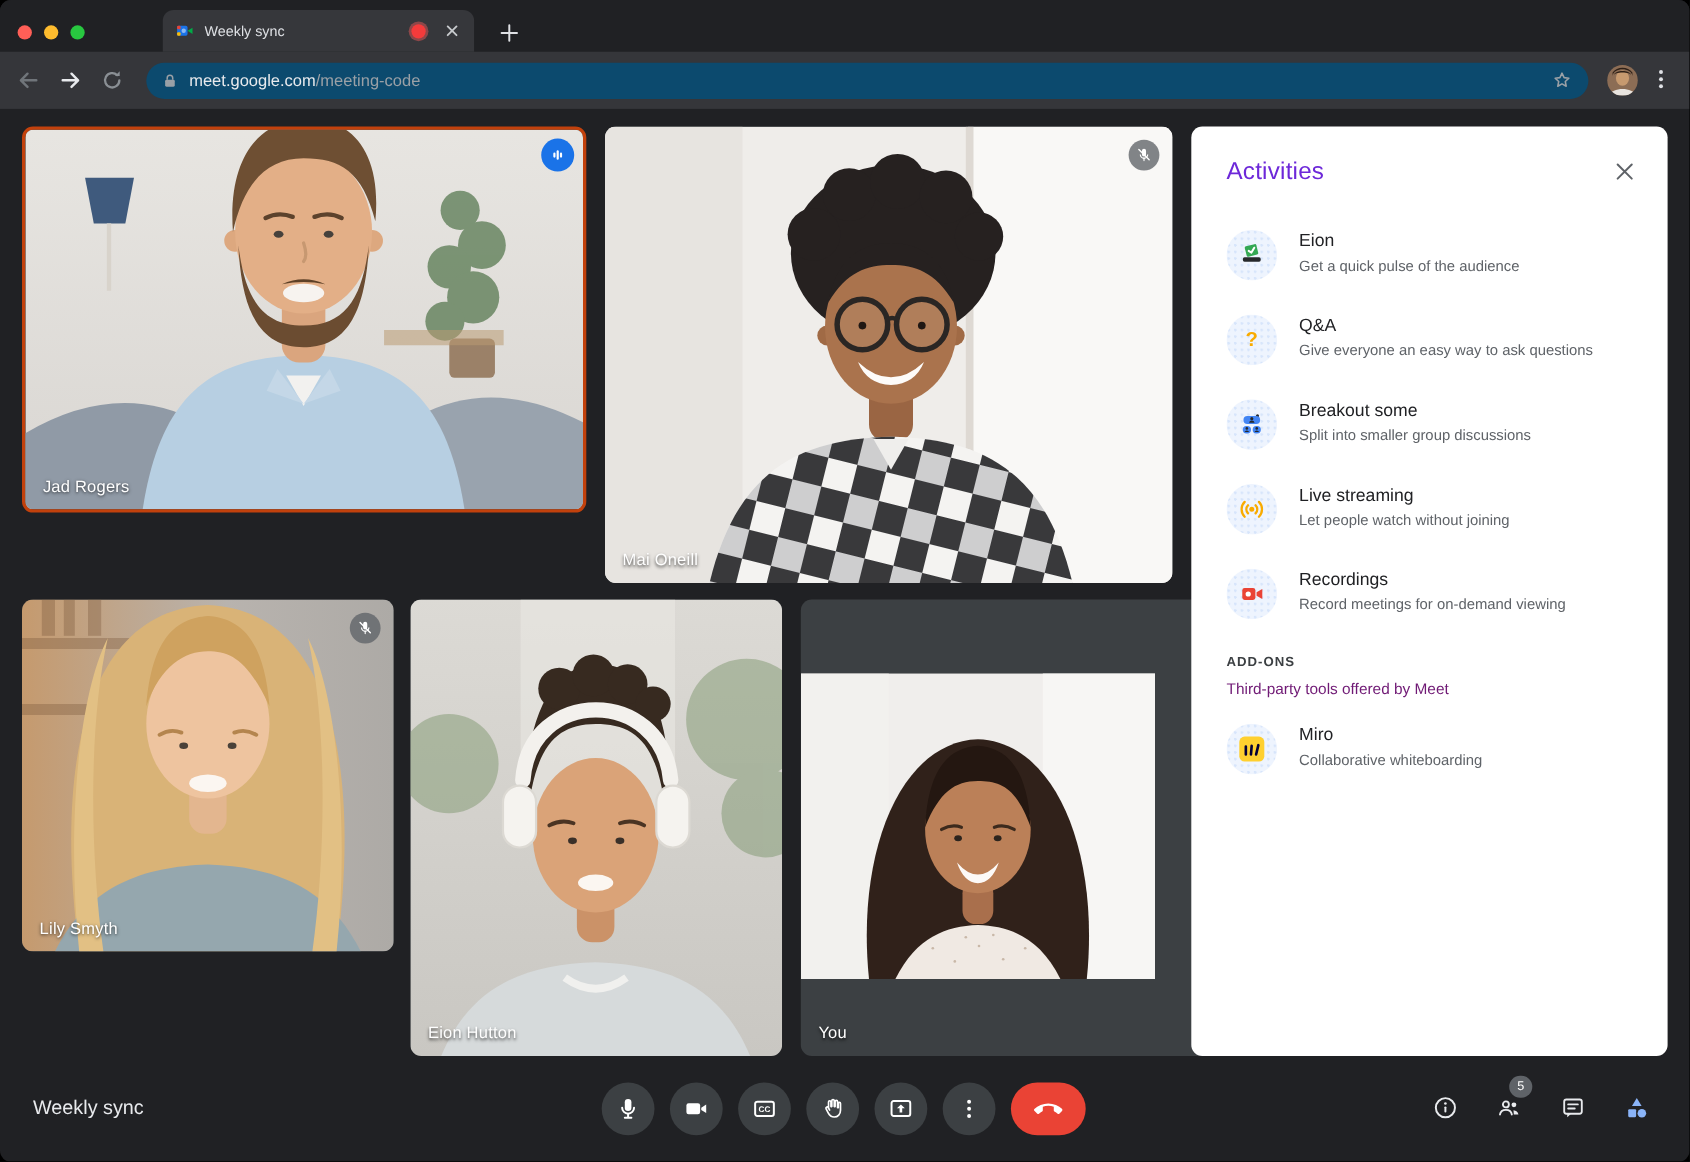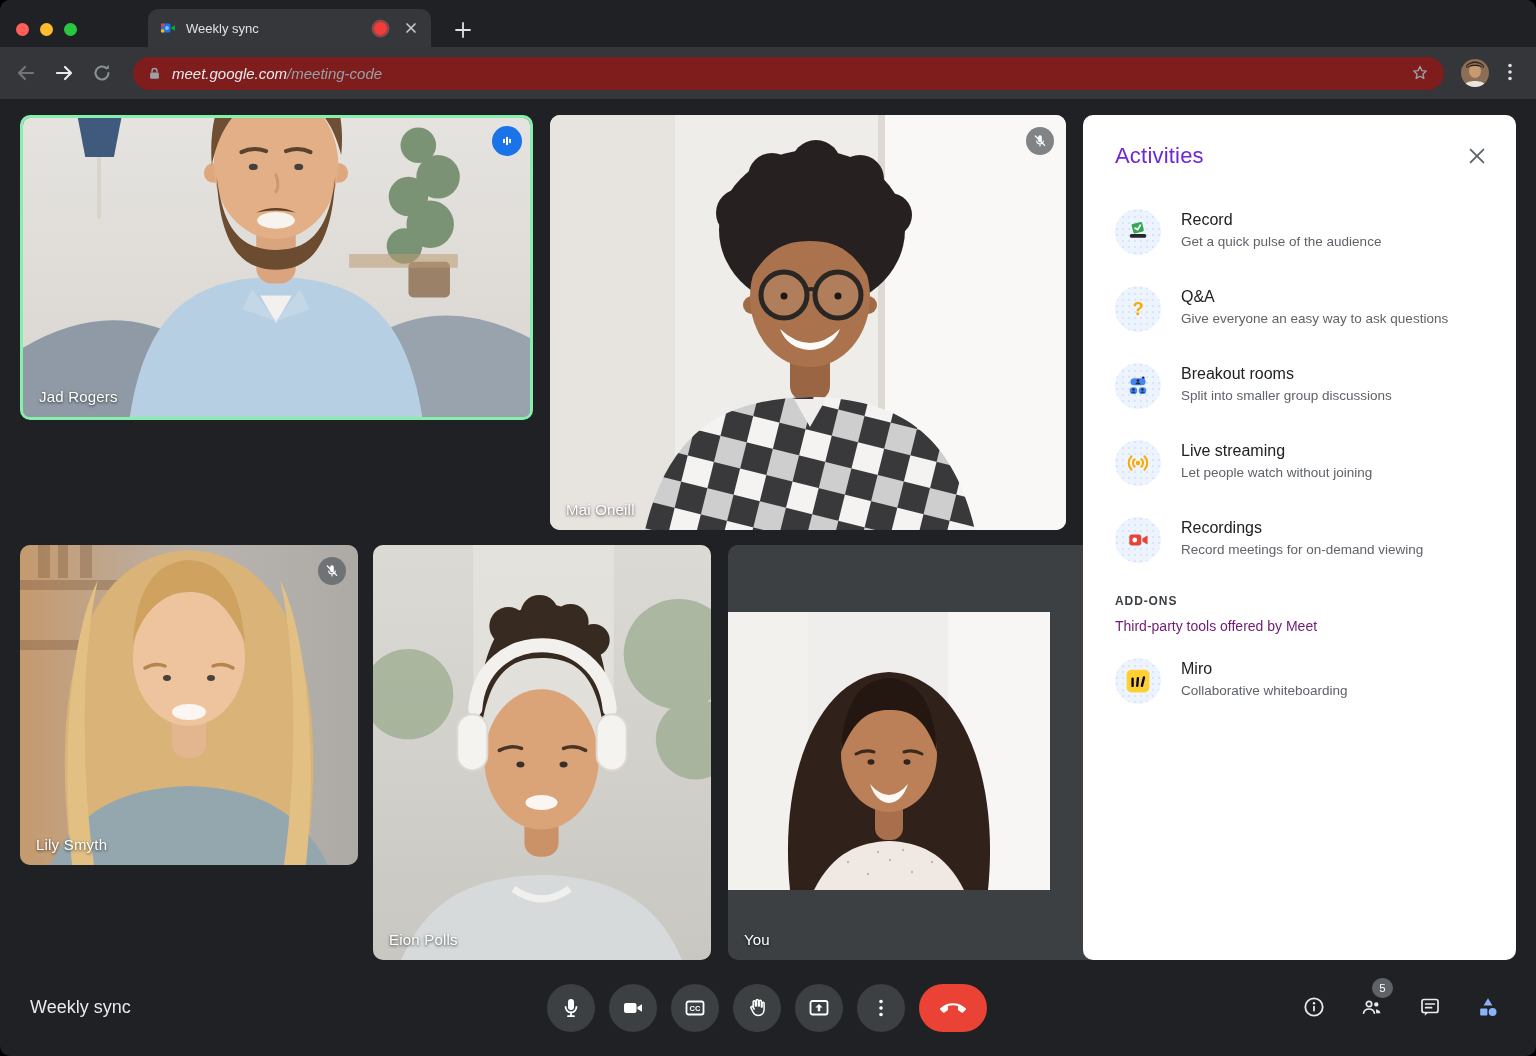--- a/index.html
+++ b/index.html
@@ -18,31 +18,31 @@
   .tab-title { font-size:13px; color:#dfe1e5; margin-left:10px; flex:1; white-space:nowrap; overflow:hidden; }
   .rec-dot { width:13px; height:13px; border-radius:50%; background:#f43b3b;
              box-shadow:0 0 0 2.5px rgba(248,90,90,.45); margin-right:16px; }
   .tab-close { width:16px; height:16px; color:#c7cacd; cursor:pointer; }
   .newtab { position:absolute; left:451px; top:18px; width:24px; height:24px; color:#dfe1e5; }
 
   .toolbar { position:absolute; left:0; top:47px; width:100%; height:52px; background:#35363a;
              display:flex; align-items:center; }
   .nav-ic { width:24px; height:24px; margin-left:14px; flex:0 0 auto; }
   .omnibox { position:absolute; left:133px; top:56.5px; width:1311px; height:33px; border-radius:17px;
-             background:#7f1d1d; display:flex; align-items:center; padding:0 14px;font-style:italic; }
+             background:#0c4a6e; display:flex; align-items:center; padding:0 14px; }
   .omni-text { font-size:15px; margin-left:10px; flex:1; }
   .omni-host { color:#e8eaed; }
   .omni-path { color:#9aa0a6; }
   .avatar-btn { position:absolute; left:1461px; top:58.5px; width:28px; height:28px; border-radius:50%; overflow:hidden; }
   .menu-dots { position:absolute; left:1498px; top:60px; width:24px; height:24px; color:#dfe1e5; }
 
   
   .tile { position:absolute; border-radius:10px; overflow:hidden; background:#3c4043; }
   .tile svg.portrait { position:absolute; inset:0; width:100%; height:100%; }
-  .tile-jad  { left:20px;  top:115px; width:513px; height:305px; border:3px solid #86efac; }
+  .tile-jad  { left:20px;  top:115px; width:513px; height:351px; border:3px solid #c2410c; }
   .tile-mai  { left:550px; top:115px; width:516px; height:415px;text-align:center; }
   .tile-lily { left:20px;  top:545px; width:338px; height:320px; }
   .tile-eion { left:373px; top:545px; width:338px; height:415px; }
   .tile-you  { left:728px; top:545px; width:382px; height:415px; }
   .you-video { position:absolute; left:0; top:67px; width:322px; height:278px; overflow:hidden; }
   .name-chip { position:absolute; left:16px; bottom:12px; color:#fff; font-size:15px; font-weight:500;
                text-shadow:0 1px 3px rgba(0,0,0,.75); letter-spacing:.2px; }
   .mute-chip { position:absolute; top:12px; right:12px; width:28px; height:28px; border-radius:50%;
                background:rgba(95,99,104,.78); display:flex; align-items:center; justify-content:center; }
   .speak-chip { position:absolute; top:8px; right:8px; width:30px; height:30px; border-radius:50%;
@@ -315,21 +315,21 @@
       </g>
       <path d="M102 165 C108 80 228 80 236 165" stroke="#f3f1ed" stroke-width="14" fill="none" stroke-linecap="round"></path>
       <rect x="84" y="170" width="30" height="56" rx="15" fill="#f5f3ef" stroke="#dcd9d3" stroke-width="2"></rect>
       <rect x="223" y="170" width="30" height="56" rx="15" fill="#f5f3ef" stroke="#dcd9d3" stroke-width="2"></rect>
       <path d="M126 206 q11 -6 22 -2" stroke="#4a3423" stroke-width="3.5" fill="none" stroke-linecap="round"></path>
       <path d="M190 204 q11 -4 22 2" stroke="#4a3423" stroke-width="3.5" fill="none" stroke-linecap="round"></path>
       <ellipse cx="147" cy="220" rx="4" ry="3" fill="#3a3029"></ellipse>
         <ellipse cx="190" cy="220" rx="4" ry="3" fill="#3a3029"></ellipse>
       <ellipse cx="168" cy="258" rx="16" ry="7.5" fill="#fbf6f1"></ellipse>
     </svg>
-    <span class="name-chip">Eion Polls</span>
+    <span class="name-chip">Eion Hutton</span>
   </div>
 
   <div class="tile tile-you">
     <div class="you-video">
       <svg width="322" height="278" viewBox="0 0 322 278">
         <rect width="322" height="278" fill="#f0eeec"></rect>
         <rect x="220" width="102" height="278" fill="#f7f6f4"></rect>
         <rect width="80" height="278" fill="#f3f1ef" opacity=".8"></rect>
         <path d="M62 278 C50 160 92 62 161 60 C230 62 272 160 260 278 Z" fill="#30211a"></path>
         <rect x="147" y="188" width="28" height="40" rx="12" fill="#a96f4c"></rect>
@@ -369,21 +369,21 @@
         <div class="icircle">
           <svg width="26" height="26" viewBox="0 0 24 24">
             <g transform="rotate(-14 12 9)">
               <rect x="7" y="3.5" width="10" height="9" rx="1.3" fill="#34a853"></rect>
               <path d="M9.6 7.8 l1.9 1.9 3.3-3.4" stroke="#fff" stroke-width="1.7" fill="none" stroke-linecap="round" stroke-linejoin="round"></path>
             </g>
             <rect x="4.5" y="13.8" width="15" height="3.6" rx="1.4" fill="#26282b"></rect>
           </svg>
         </div>
         <div>
-          <div class="item-title">Record</div>
+          <div class="item-title">Eion</div>
           <div class="item-sub">Get a quick pulse of the audience</div>
         </div>
       </div>
 
       <div class="item">
         <div class="icircle">
           <svg width="26" height="26" viewBox="0 0 24 24">
             <text x="12" y="17.5" text-anchor="middle" font-family="Liberation Sans, sans-serif" font-size="17" font-weight="bold" fill="#f9ab00">?</text>
           </svg>
         </div>
@@ -402,21 +402,21 @@
               <path d="M9.6 10.4 a2.5 2.5 0 0 1 4.8 0z" fill="#26282b"></path>
             <rect x="4.4" y="13.2" width="6.9" height="6.2" rx="3.1" fill="#4285f4"></rect>
             <circle cx="7.85" cy="15.2" r="1.1" fill="#26282b"></circle>
               <path d="M5.9 18.3 a2.1 2.1 0 0 1 3.9 0z" fill="#26282b"></path>
             <rect x="12.7" y="13.2" width="6.9" height="6.2" rx="3.1" fill="#4285f4"></rect>
             <circle cx="16.15" cy="15.2" r="1.1" fill="#26282b"></circle>
               <path d="M14.2 18.3 a2.1 2.1 0 0 1 3.9 0z" fill="#26282b"></path>
           </svg>
         </div>
         <div>
-          <div class="item-title">Breakout rooms</div>
+          <div class="item-title">Breakout some</div>
           <div class="item-sub">Split into smaller group discussions</div>
         </div>
       </div>
 
       <div class="item">
         <div class="icircle">
           <svg width="26" height="26" viewBox="0 0 24 24">
             <circle cx="12" cy="12" r="2.1" fill="#f9ab00"></circle>
             <path d="M8.8 8.6 a4.8 4.8 0 0 0 0 6.8 M15.2 8.6 a4.8 4.8 0 0 1 0 6.8" stroke="#f9ab00" stroke-width="1.9" fill="none" stroke-linecap="round"></path>
             <path d="M6 5.8 a8.8 8.8 0 0 0 0 12.4 M18 5.8 a8.8 8.8 0 0 1 0 12.4" stroke="#f9ab00" stroke-width="1.9" fill="none" stroke-linecap="round"></path>

